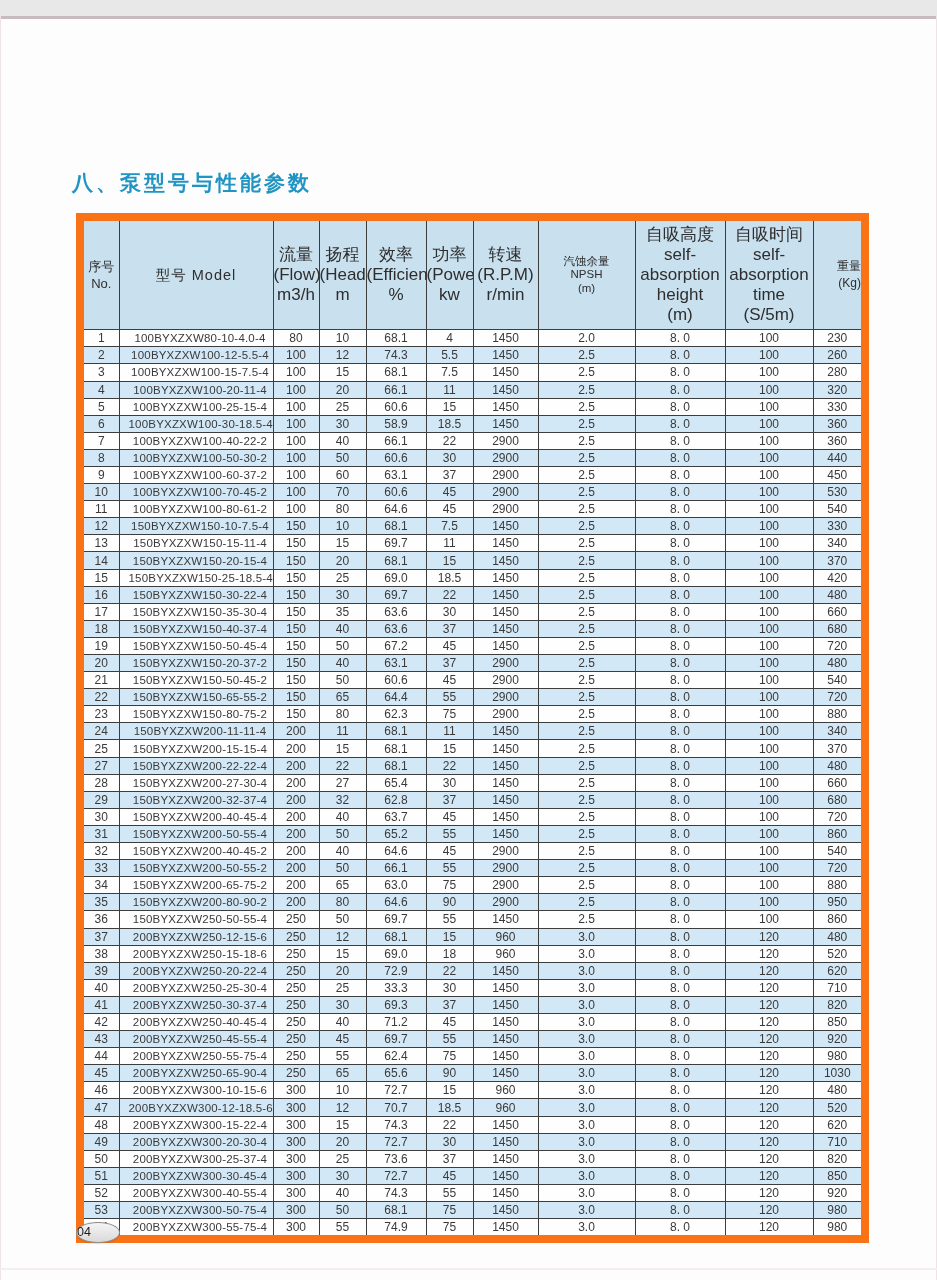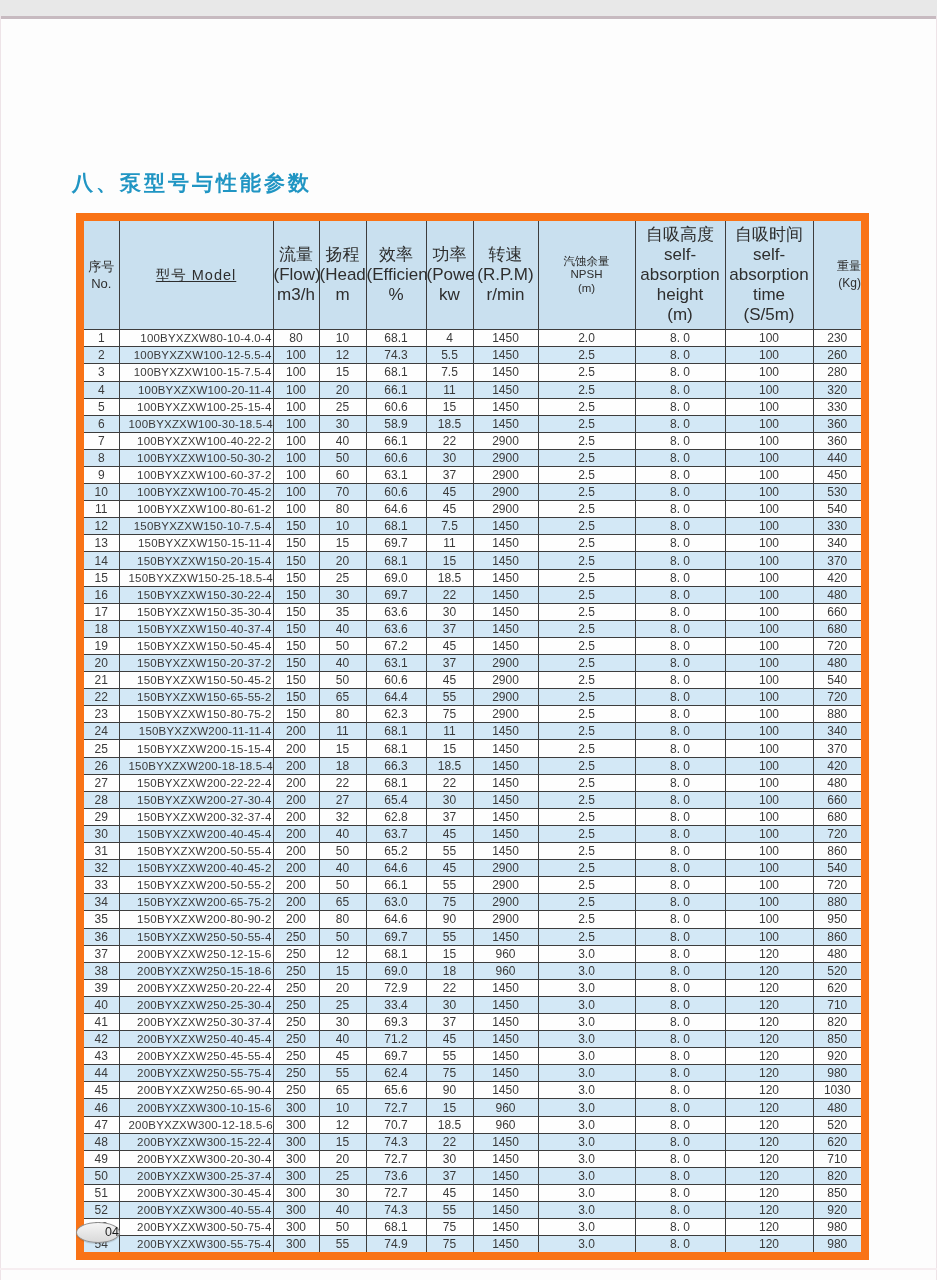--- a/index.html
+++ b/index.html
@@ -56,48 +56,48 @@
   thead th {
     background: #c9e0ef;
     font-weight: normal;
     font-size: 17px;
     line-height: 1.18;
     padding: 4px 0;
     white-space: pre-line;
     color: #2e2e2e;
   }
   thead th.th-no    { font-size: 13px; line-height: 1.35; }
-  thead th.th-model { font-size: 14.5px; letter-spacing: 1px; text-decoration: underline; }
+  thead th.th-model { font-size: 14.5px; letter-spacing: 1px; }
   thead th.th-npsh  { font-size: 11.5px; }
   thead th.th-weight{ font-size: 12px; line-height: 1.4; text-align: right; }
   tbody td {
     height: 16.1px;
     font-size: 12px;
     background: #fefefe;
     padding: 0 1px;
     white-space: nowrap;
   }
   tbody tr:nth-child(even) td { background: #d3e8f6; }
   tbody td.model-cell {
-    text-align: right;
+    text-align: center;
     padding-left: 9px;
     font-size: 11.5px;
     letter-spacing: 0.2px;
   }
 
   .page-num-badge {
     position: absolute;
     left: 76px;
     top: 1206px;
     width: 42px;
     height: 19px;
     border: 1.5px solid #909090;
     border-radius: 50%;
     background: linear-gradient(180deg, #f5f5f5 0%, #d9d9d9 100%);
-    text-align: right;
+    text-align: left;
     font-size: 12.5px;
     line-height: 19px;
     color: #1e1e1e;
     box-shadow: 0 1px 1px rgba(0,0,0,0.15);
   }
 </style>
 </head>
 <body>
 
 <div class="page">
@@ -474,33 +474,20 @@
           <td>15</td>
           <td>68.1</td>
           <td>15</td>
           <td>1450</td>
           <td>2.5</td>
           <td>8. 0</td>
           <td>100</td>
           <td>370</td>
         </tr>
         <tr>
-          <td>26</td>
-          <td class="model-cell">150BYXZXW200-18-18.5-4</td>
-          <td>200</td>
-          <td>18</td>
-          <td>66.3</td>
-          <td>18.5</td>
-          <td>1450</td>
-          <td>2.5</td>
-          <td>8. 0</td>
-          <td>100</td>
-          <td>420</td>
-        </tr>
-        <tr>
           <td>27</td>
           <td class="model-cell">150BYXZXW200-22-22-4</td>
           <td>200</td>
           <td>22</td>
           <td>68.1</td>
           <td>22</td>
           <td>1450</td>
           <td>2.5</td>
           <td>8. 0</td>
           <td>100</td>
@@ -660,21 +647,21 @@
           <td>3.0</td>
           <td>8. 0</td>
           <td>120</td>
           <td>620</td>
         </tr>
         <tr>
           <td>40</td>
           <td class="model-cell">200BYXZXW250-25-30-4</td>
           <td>250</td>
           <td>25</td>
-          <td>33.4</td>
+          <td>33.3</td>
           <td>30</td>
           <td>1450</td>
           <td>3.0</td>
           <td>8. 0</td>
           <td>120</td>
           <td>710</td>
         </tr>
         <tr>
           <td>41</td>
           <td class="model-cell">200BYXZXW250-30-37-4</td>

